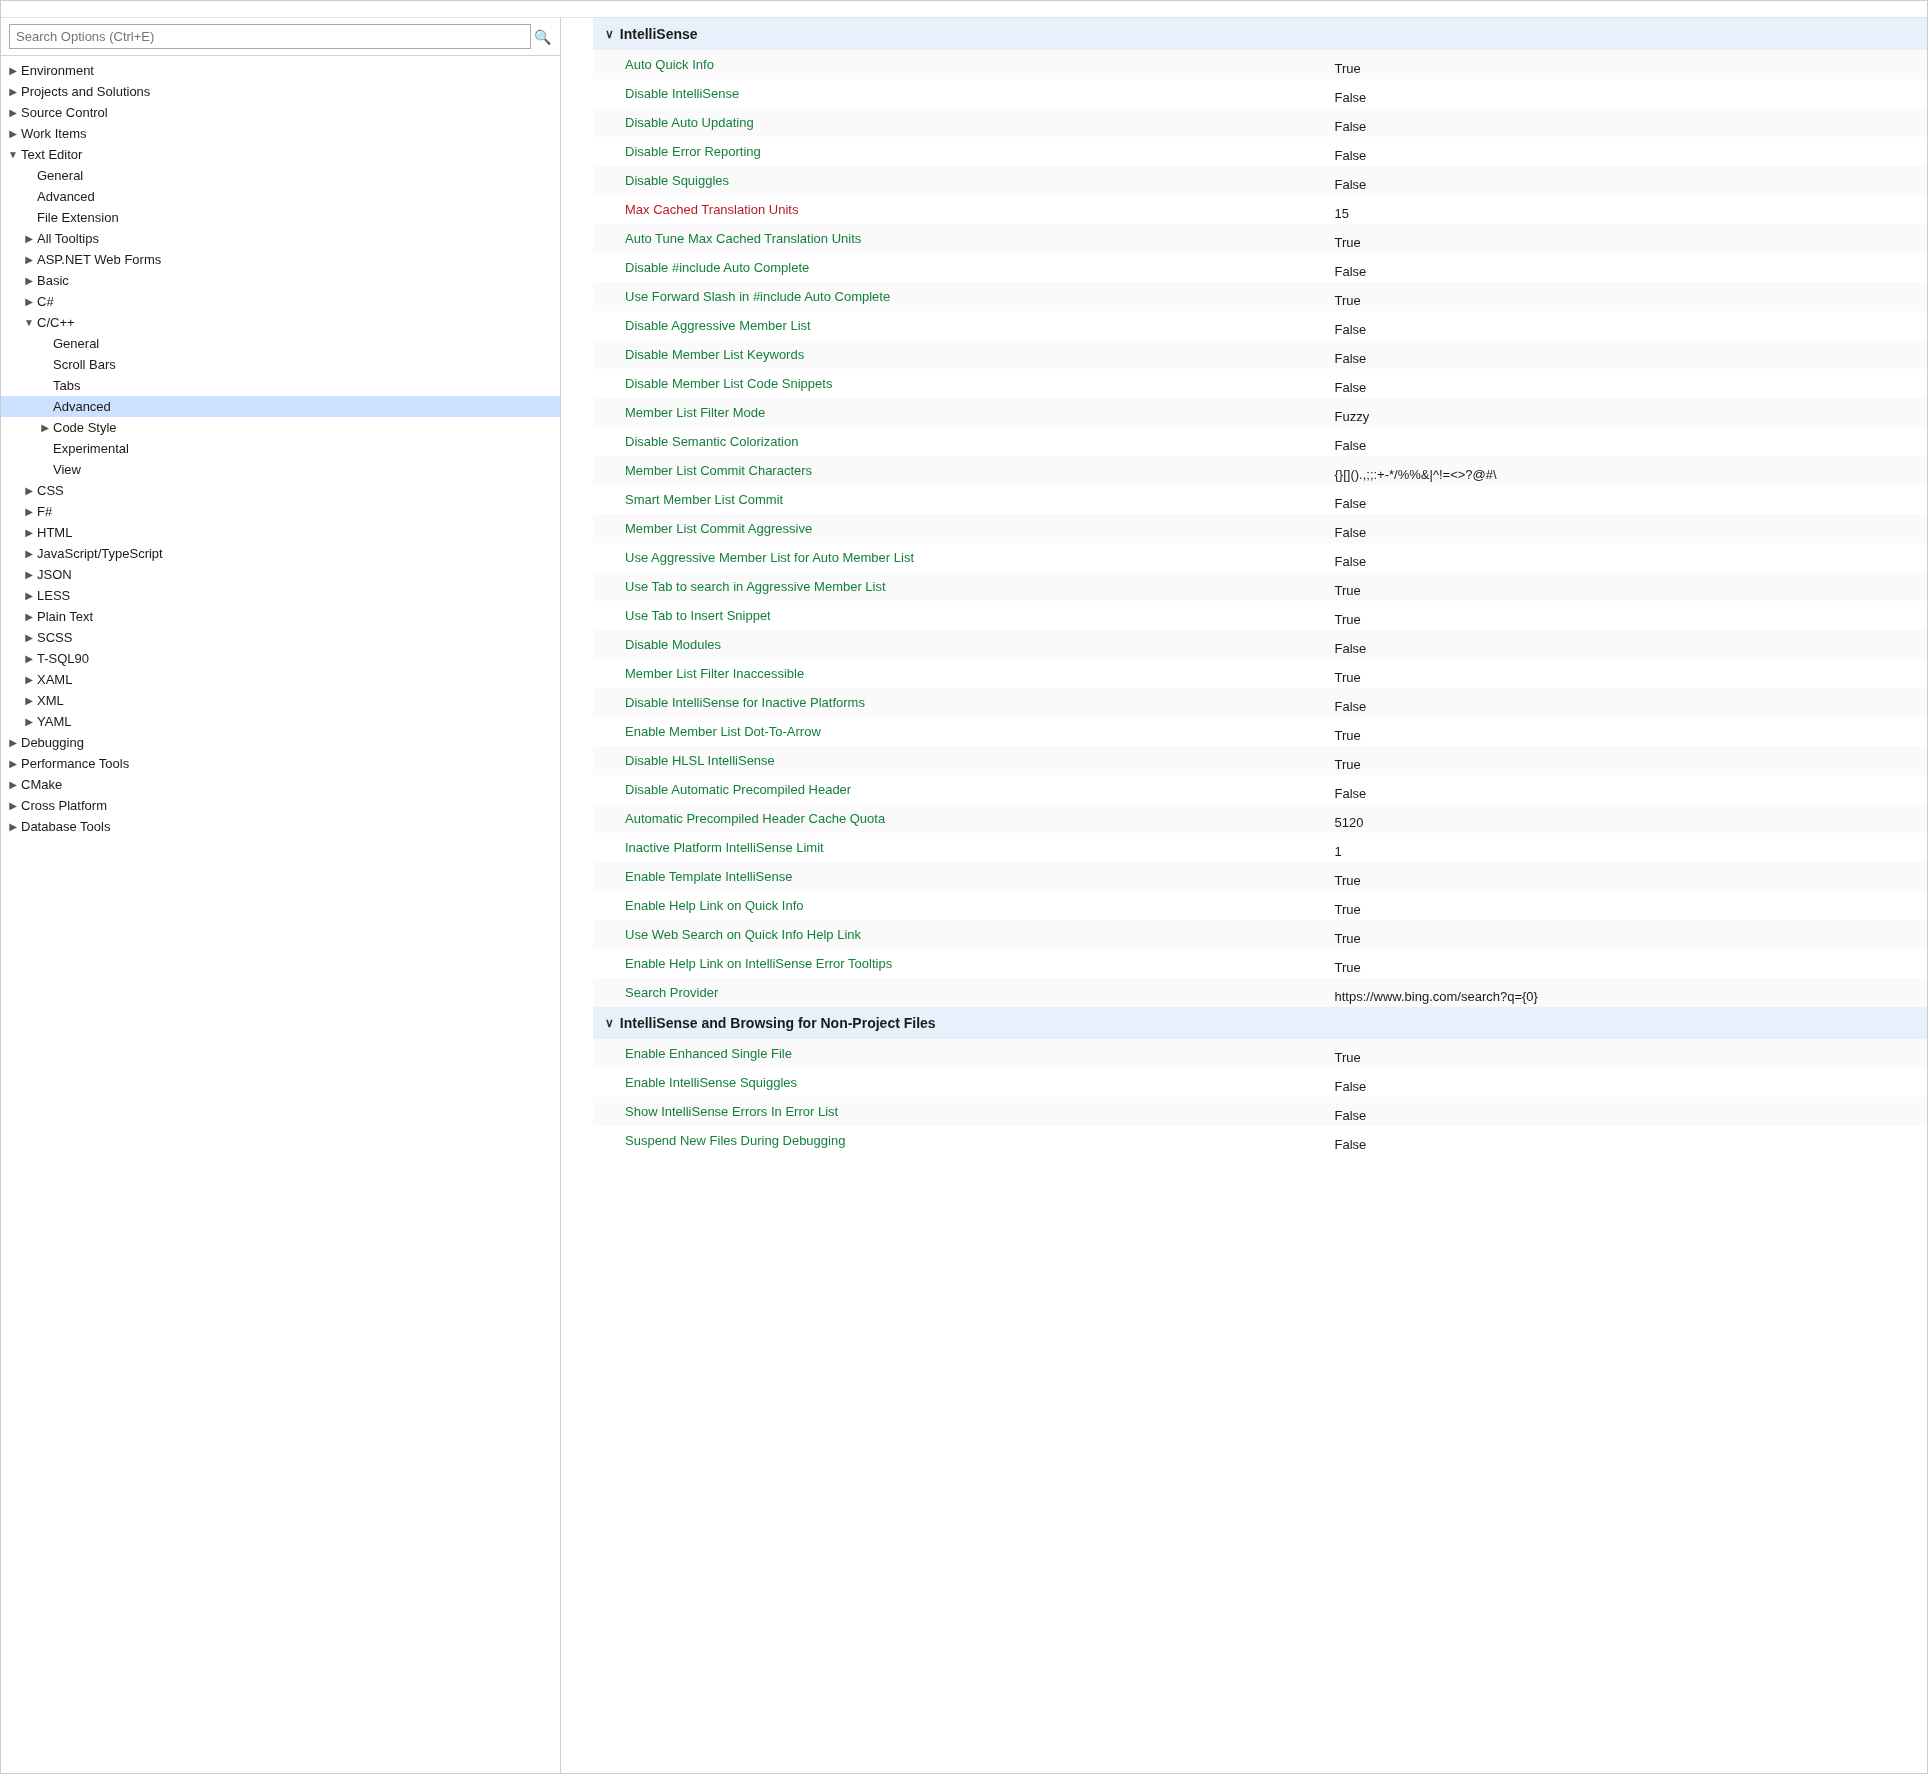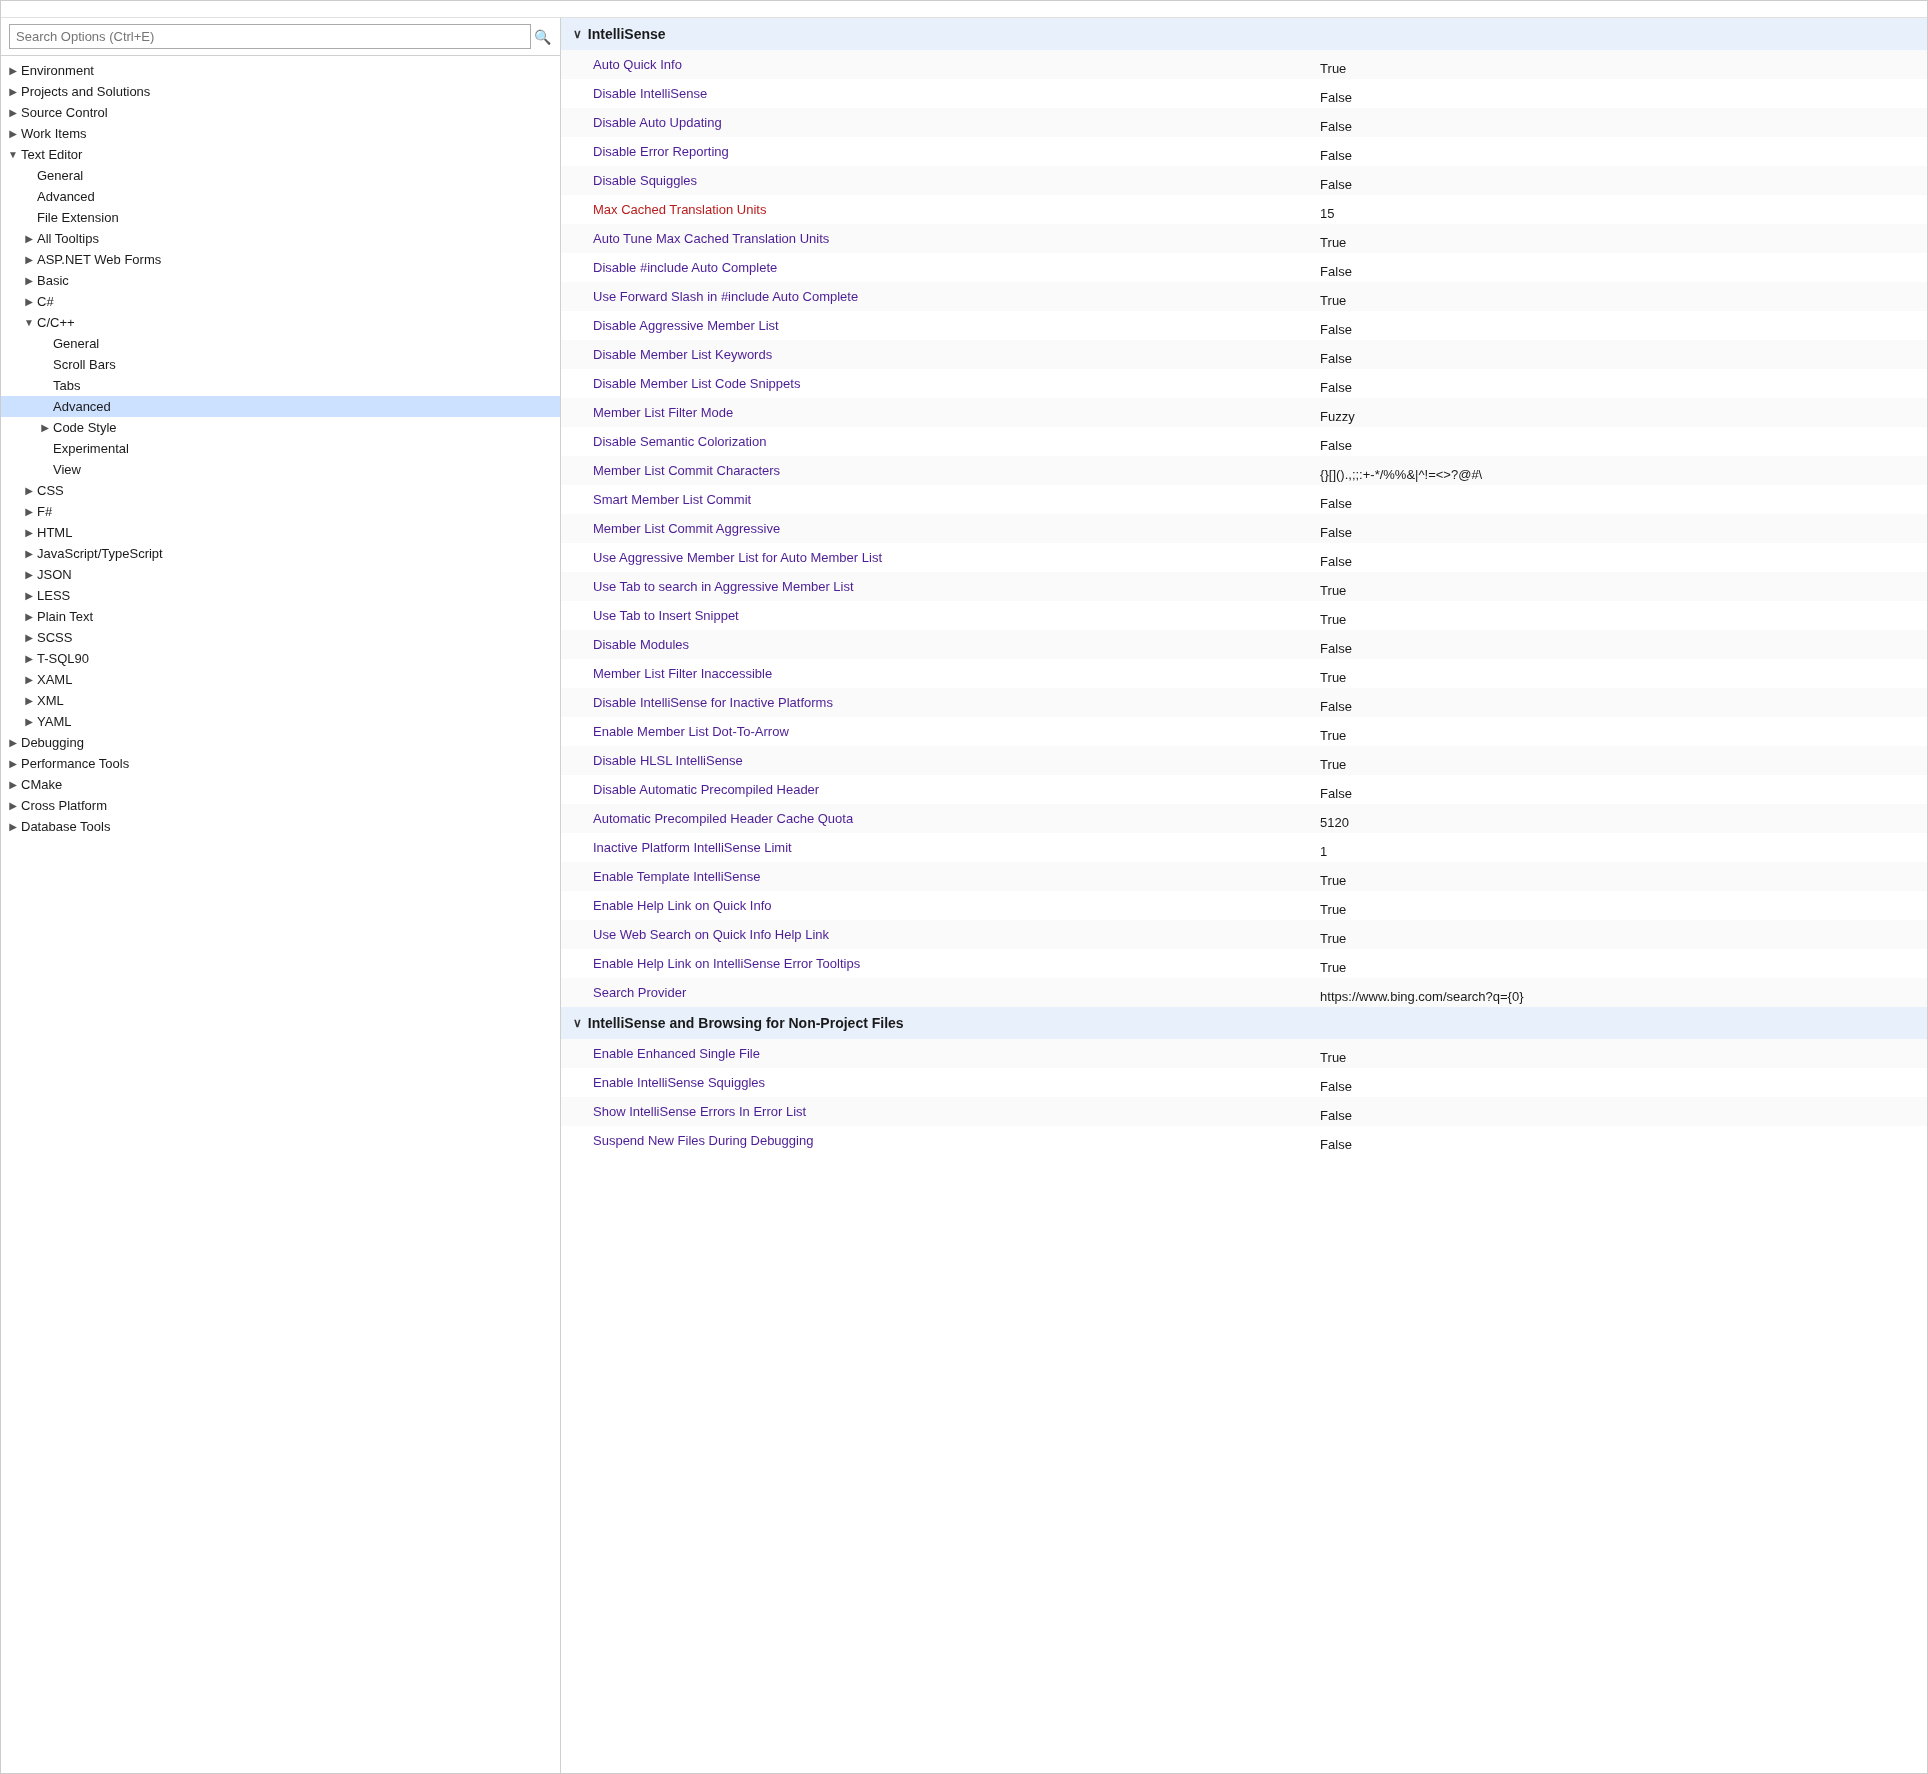--- a/index.html
+++ b/index.html
@@ -24,20 +24,21 @@
       font-size: 14px;
       font-weight: normal;
       color: #1a1a1a;
       border-bottom: 1px solid #e0e0e0;
       background: #fff;
     }
     .content-area {
       display: flex;
       flex: 1;
       overflow: hidden;
+      gap: 32px;
     }
     
     .sidebar {
       width: 560px;
       min-width: 560px;
       border-right: 1px solid #d0d0d0;
       display: flex;
       flex-direction: column;
       background: #fff;
     }
@@ -115,21 +116,21 @@
       display: flex;
       align-items: center;
       padding: 3px 12px 3px 32px;
       border-bottom: none;
     }
     .setting-row:nth-child(even) {
       background: #fafafa;
     }
     .setting-name {
       flex: 0 0 55%;
-      color: #4c1d95;
+      color: #15803d;
       font-size: 13px;
     }
     .setting-name.disabled {
       color: #b91c1c;
     }
     .setting-value {
       flex: 1;
       color: #1a1a1a;
       font-size: 13px;
       margin-top: 8px;

